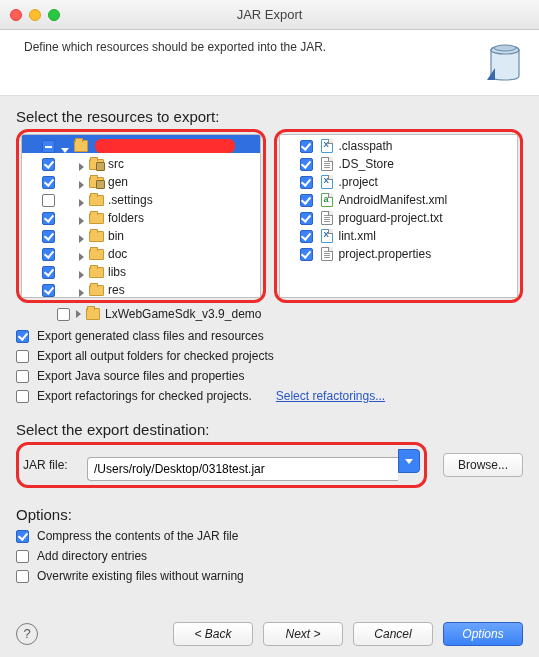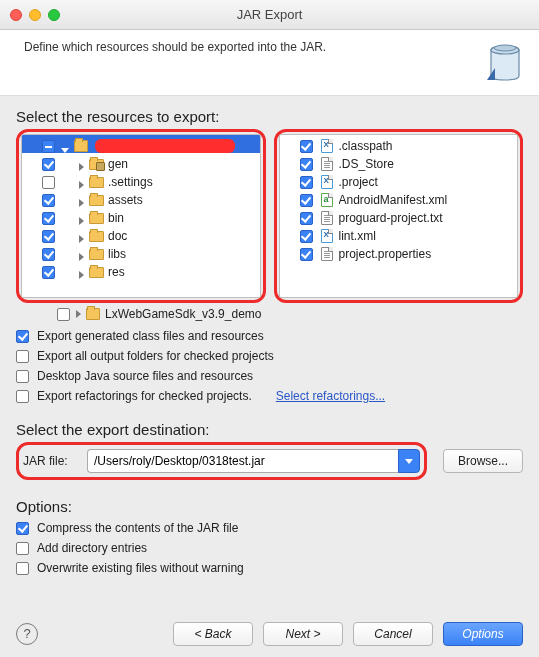--- a/index.html
+++ b/index.html
@@ -62,21 +62,21 @@
 
   .checkrow { display:flex; align-items:flex-end; margin:6px 0 0 0; }
   .checkrow .cb { margin-right:8px; }
   .link { color:#2a56c8; text-decoration:underline; margin-left:24px; cursor:pointer; }
 
   .section-gap { height:18px; }
 
   .jarline { display:flex; align-items:center; gap:16px; }
   .jarline .lbl { width:58px; }
   .combo { flex:1; display:flex; }
-  .combo input { flex:1; height:24px; border:1px solid #aaa; border-right:none; border-radius:4px 0 0 4px; padding:0 6px; font-size:12px; background:#fff; }
+  .combo input { flex:1; height:24px; border:1px solid #aaa; border-right:none; border-radius:4px 0 0 4px; padding:0 6px; font-size:12px; background:#fff;margin-top:8px; }
   .combo .cbtn { width:22px; height:24px; background:#3b82f6; border:1px solid #2a62c8; border-radius:0 4px 4px 0; display:flex; align-items:center; justify-content:center; }
   .combo .cbtn::after { content:""; width:0; height:0; border-left:4px solid transparent; border-right:4px solid transparent; border-top:5px solid #fff; }
   .btn { height:24px; padding:0 14px; background:linear-gradient(#fff,#f0f0f0); border:1px solid #b5b5b5; border-radius:4px; font-size:12px; color:#222; display:flex; align-items:center; }
   .btn.primary { background:linear-gradient(#6aa5ff,#3b82f6); border-color:#2a62c8; color:#fff; }
 
   .redbox-jar { border:3px solid #ed2b2b; border-radius:12px; padding:4px; flex:1; }
 
   .footer { position:absolute; bottom:0; left:0; right:0; height:48px; background:#ececec; display:flex; align-items:center; padding:0 16px; justify-content:space-between; border-top:1px solid transparent; }
   .footer .fbtns { display:flex; gap:10px; }
   .footer .btn { min-width:80px; justify-content:center;font-style:italic; }
@@ -126,39 +126,48 @@
                 </span>
               <span class="obscure"></span>
             </div>
             <div class="row">
                 <span class="cb on"></span>
                 <span class="indent"></span>
                 <span class="arrow"></span>
                 <span class="ficon">
                   <span class="folder pkg"></span>
                 </span>
+                <span class="txt">src</span>
+              </div>
+            <div class="row">
+                <span class="cb on"></span>
+                <span class="indent"></span>
+                <span class="arrow"></span>
+                <span class="ficon">
+                  <span class="folder pkg"></span>
+                </span>
                 <span class="txt">gen</span>
               </div>
             <div class="row">
                 <span class="cb"></span>
                 <span class="indent"></span>
                 <span class="arrow"></span>
                 <span class="ficon">
                   <span class="folder"></span>
                 </span>
                 <span class="txt">.settings</span>
               </div>
             <div class="row">
                 <span class="cb on"></span>
                 <span class="indent"></span>
                 <span class="arrow"></span>
                 <span class="ficon">
                   <span class="folder"></span>
                 </span>
-                <span class="txt">assets</span>
+                <span class="txt">folders</span>
               </div>
             <div class="row">
                 <span class="cb on"></span>
                 <span class="indent"></span>
                 <span class="arrow"></span>
                 <span class="ficon">
                   <span class="folder"></span>
                 </span>
                 <span class="txt">bin</span>
               </div>
@@ -261,21 +270,21 @@
     <div class="checkrow">
         <span class="cb on"></span>
         <span>Export generated class files and resources</span>
       </div>
     <div class="checkrow">
         <span class="cb"></span>
         <span>Export all output folders for checked projects</span>
       </div>
     <div class="checkrow">
         <span class="cb"></span>
-        <span>Desktop Java source files and resources</span>
+        <span>Export Java source files and properties</span>
       </div>
     <div class="checkrow">
         <span class="cb"></span>
         <span>Export refactorings for checked projects.</span>
         <span class="link">Select refactorings...</span>
       </div>
 
     <div class="section-gap"></div>
     <div class="label">Select the export destination:</div>
 

